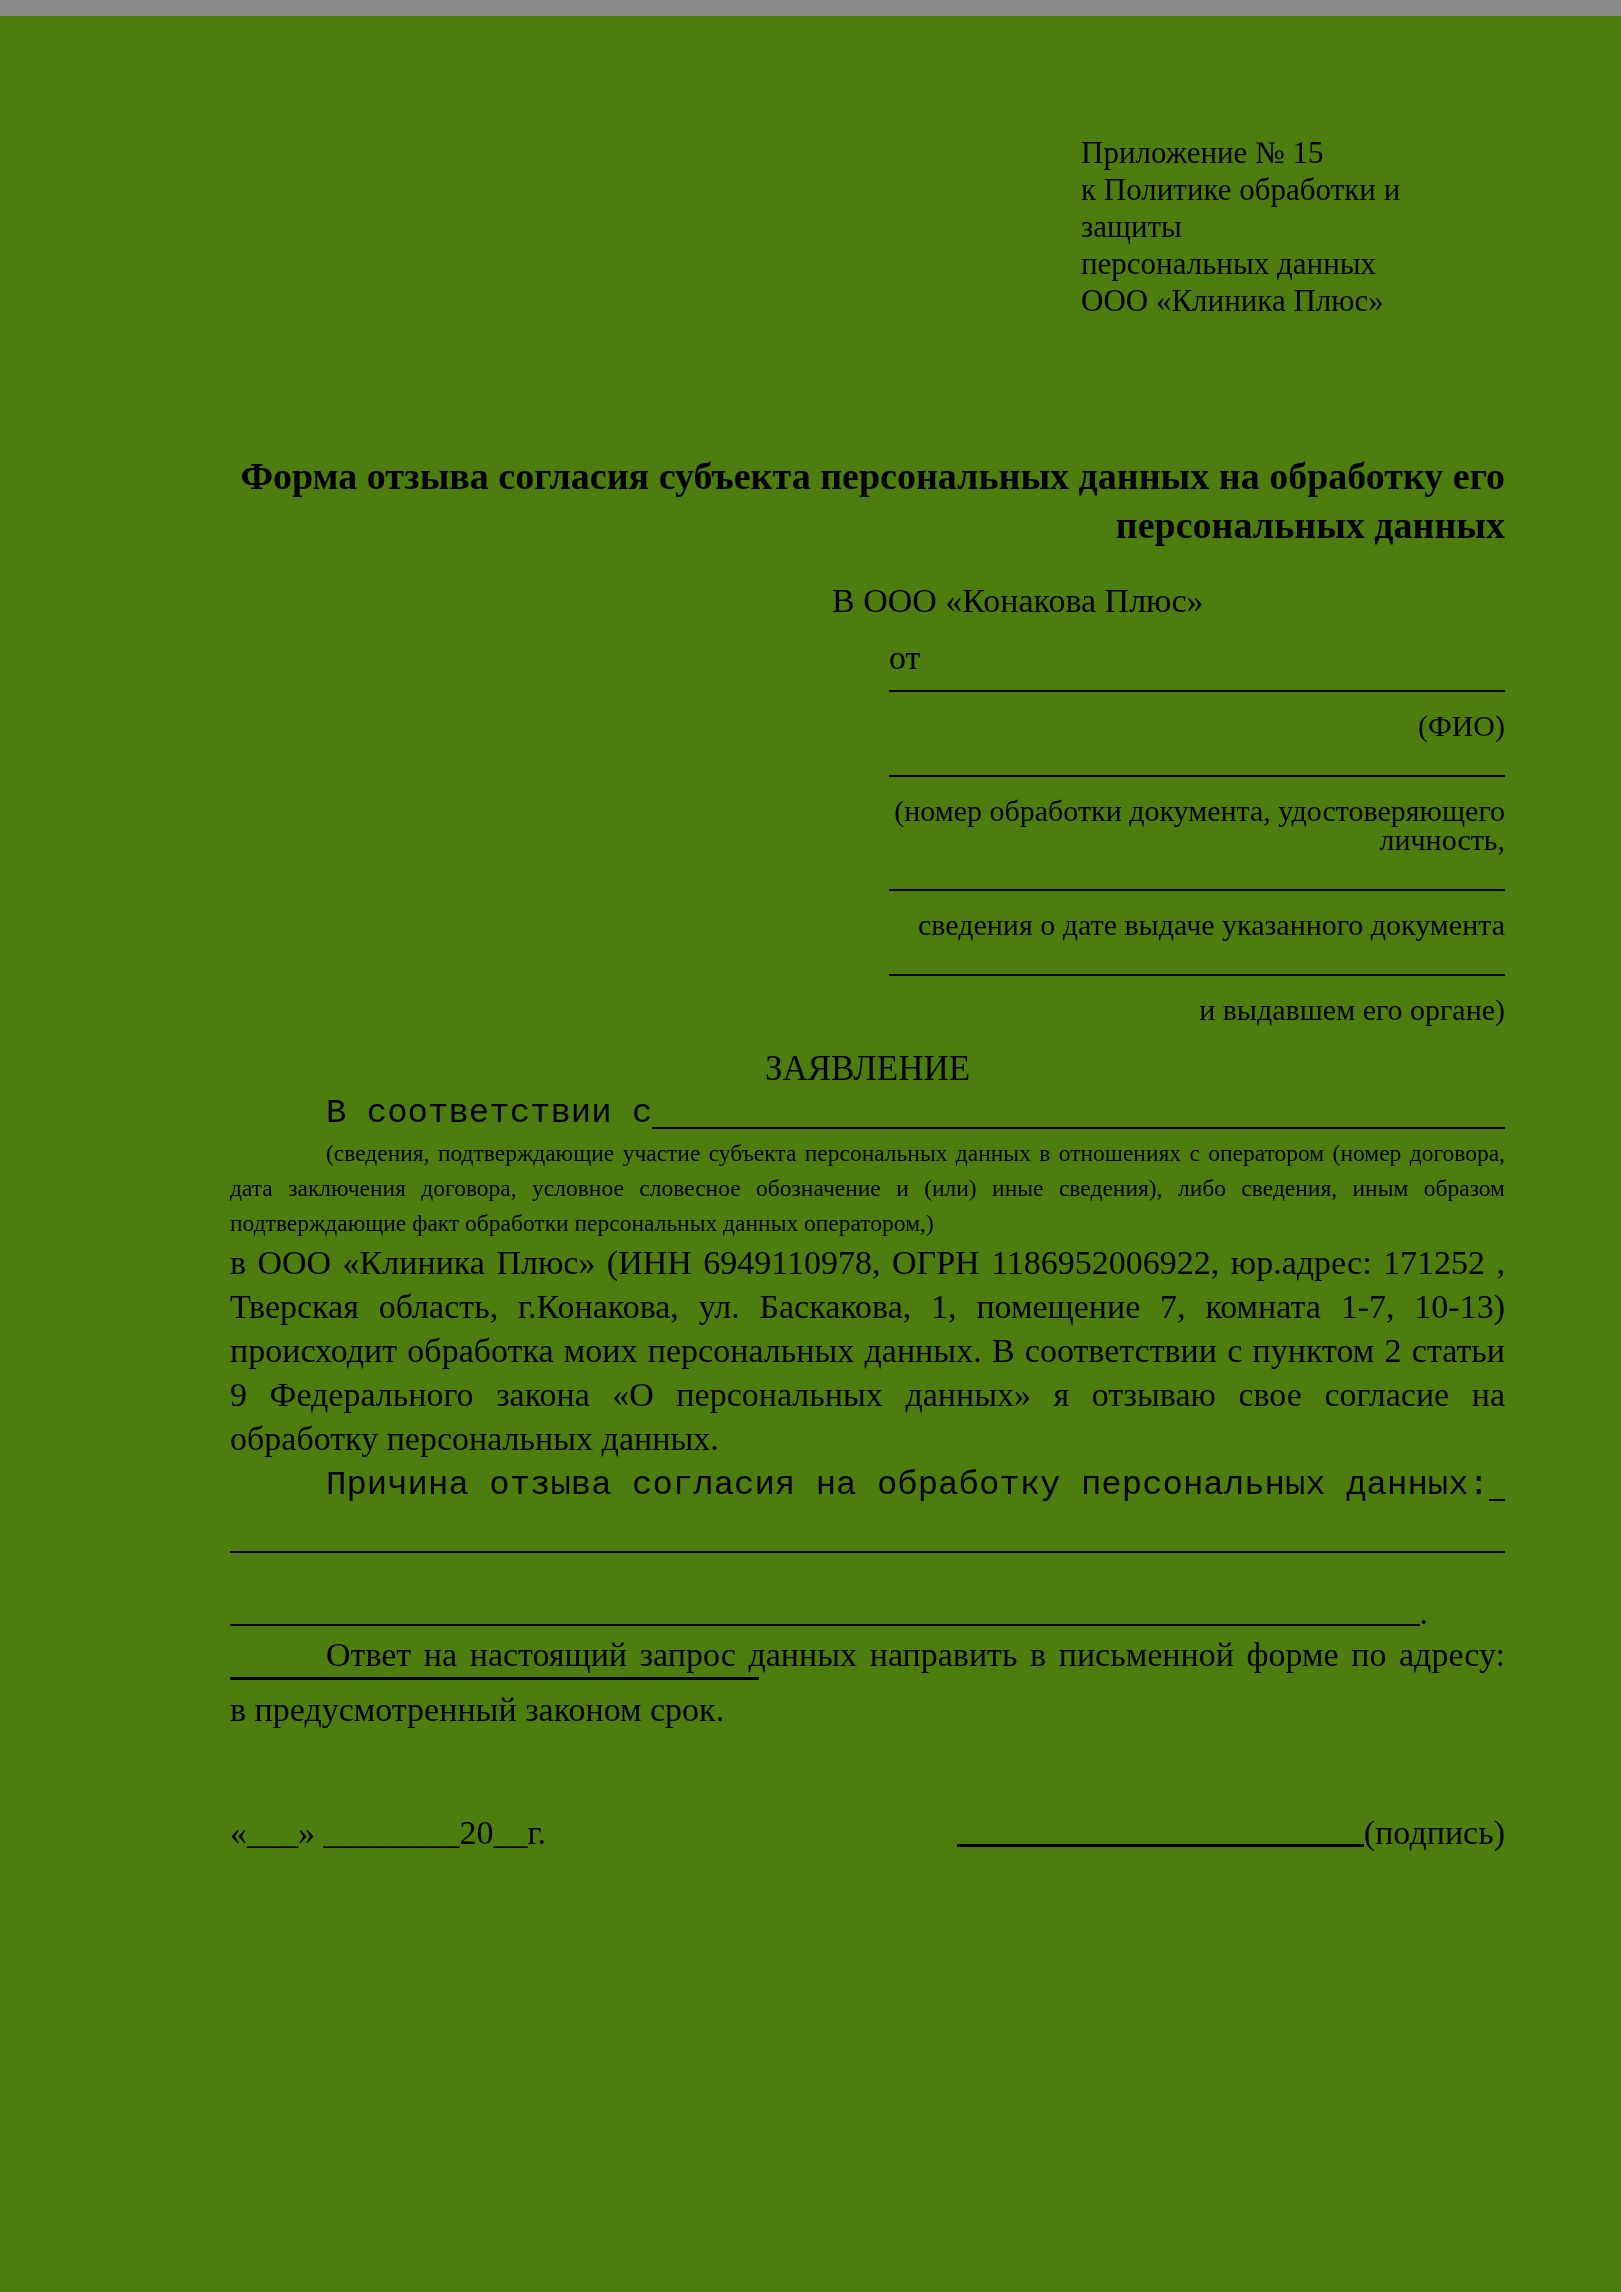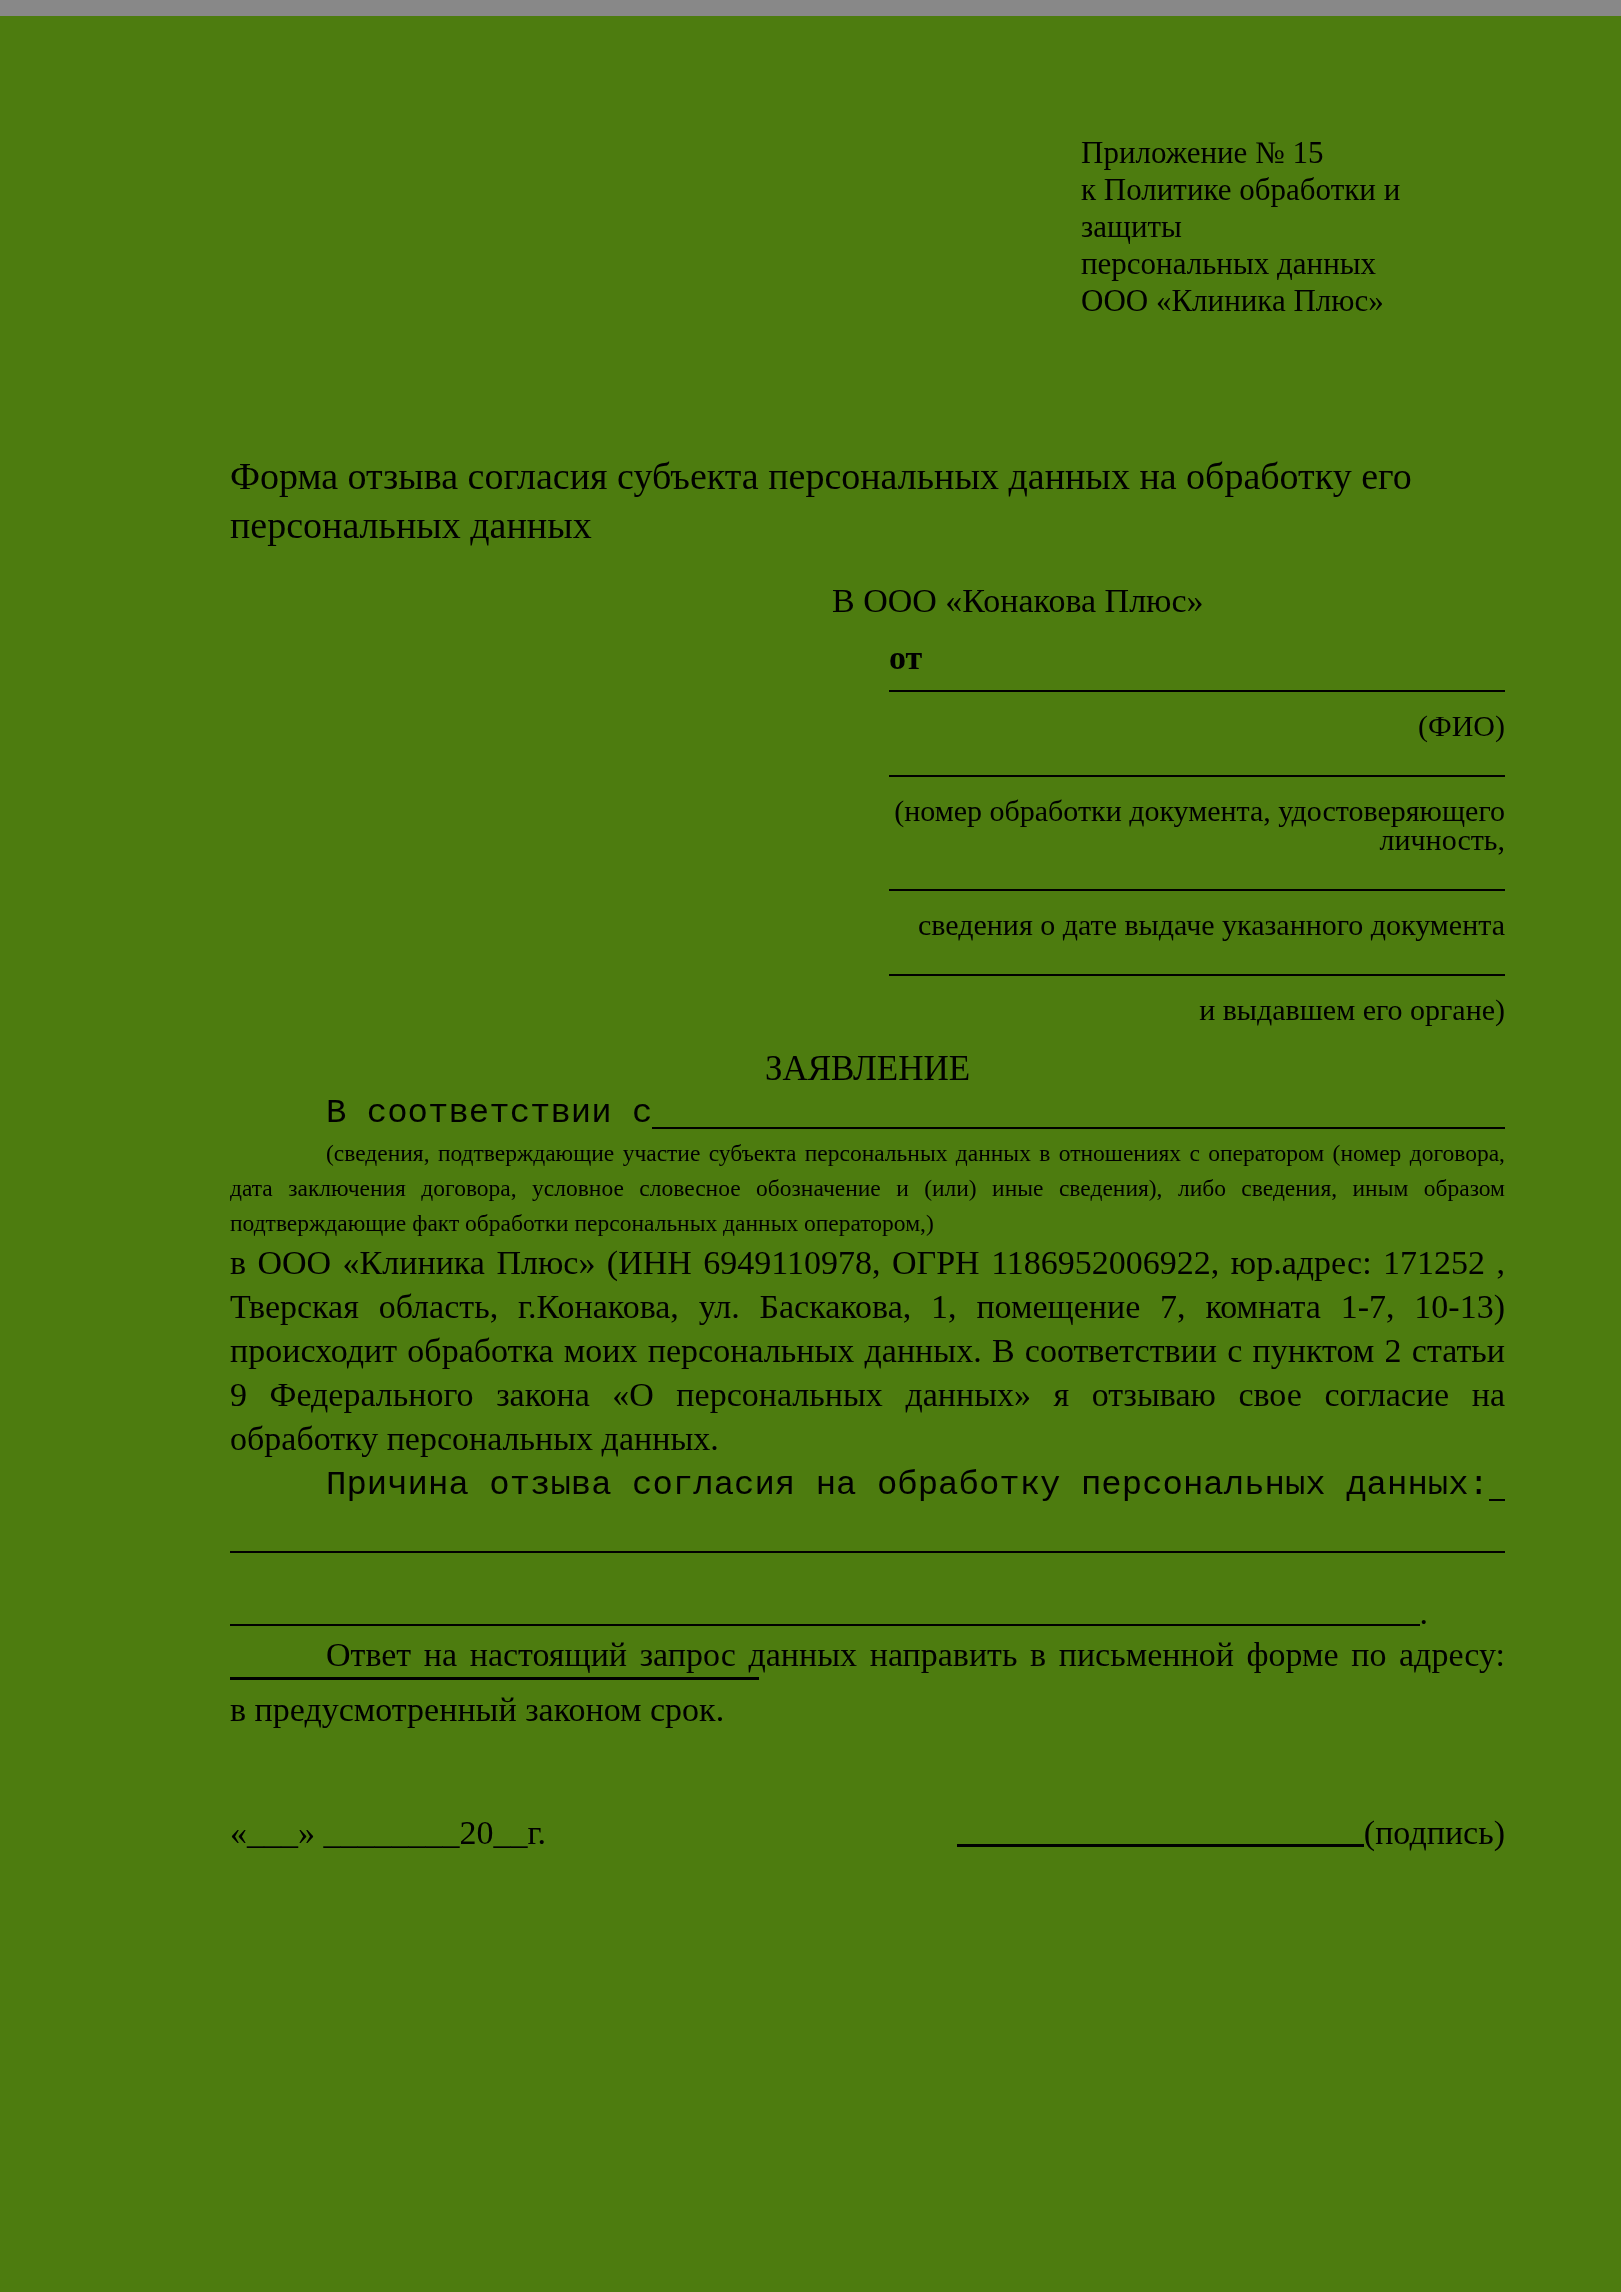--- a/index.html
+++ b/index.html
@@ -13,26 +13,26 @@
     font-family:"Liberation Serif","DejaVu Serif",serif;
     padding:118px 116px 0 230px;
     overflow:hidden;
   }
   
   .appendix { margin-left:851px; font-size:31px; line-height:37px; }
   
   .doc-title {
     margin-top:133px;
     font-size:38px; line-height:49px;
-    font-weight:normal; text-align:left;
+    font-weight:bold; text-align:right;
   }
   
   .addressee { margin-top:29px; margin-left:602px; font-size:34px; }
   .addressee .org { line-height:43px; }
-  .addressee .from { margin:13.7px 0 0 57px; line-height:43px;font-weight:bold; }
+  .addressee .from { margin:13.7px 0 0 57px; line-height:43px; }
   .addressee .rule { margin-left:57px; border-bottom:2.9px solid #000; }
   .addressee .rule.first { margin-top:11.8px; }
   .addressee .rule.next  { margin-top:35px; }
   .addressee .cap {
     margin-left:57px; text-align:right;
     font-size:30px; line-height:29px; padding-top:19px;
   }
   .statement-heading { margin-top:21.6px; text-align:center; font-size:35px; line-height:45px; }
   .flexrow { display:flex; font-size:34px; line-height:45px;font-family:Liberation Mono, monospace; }
   .flexrow .lead { white-space:nowrap; }

